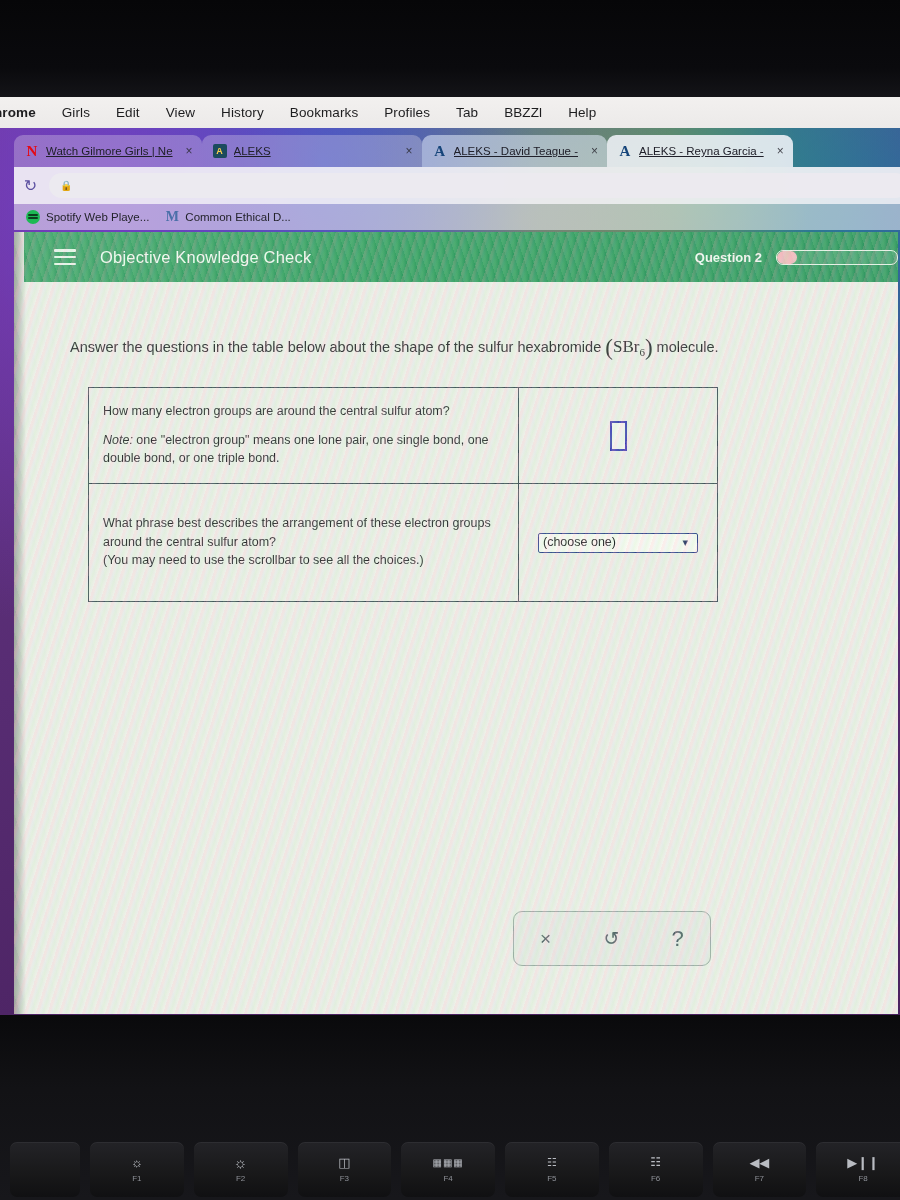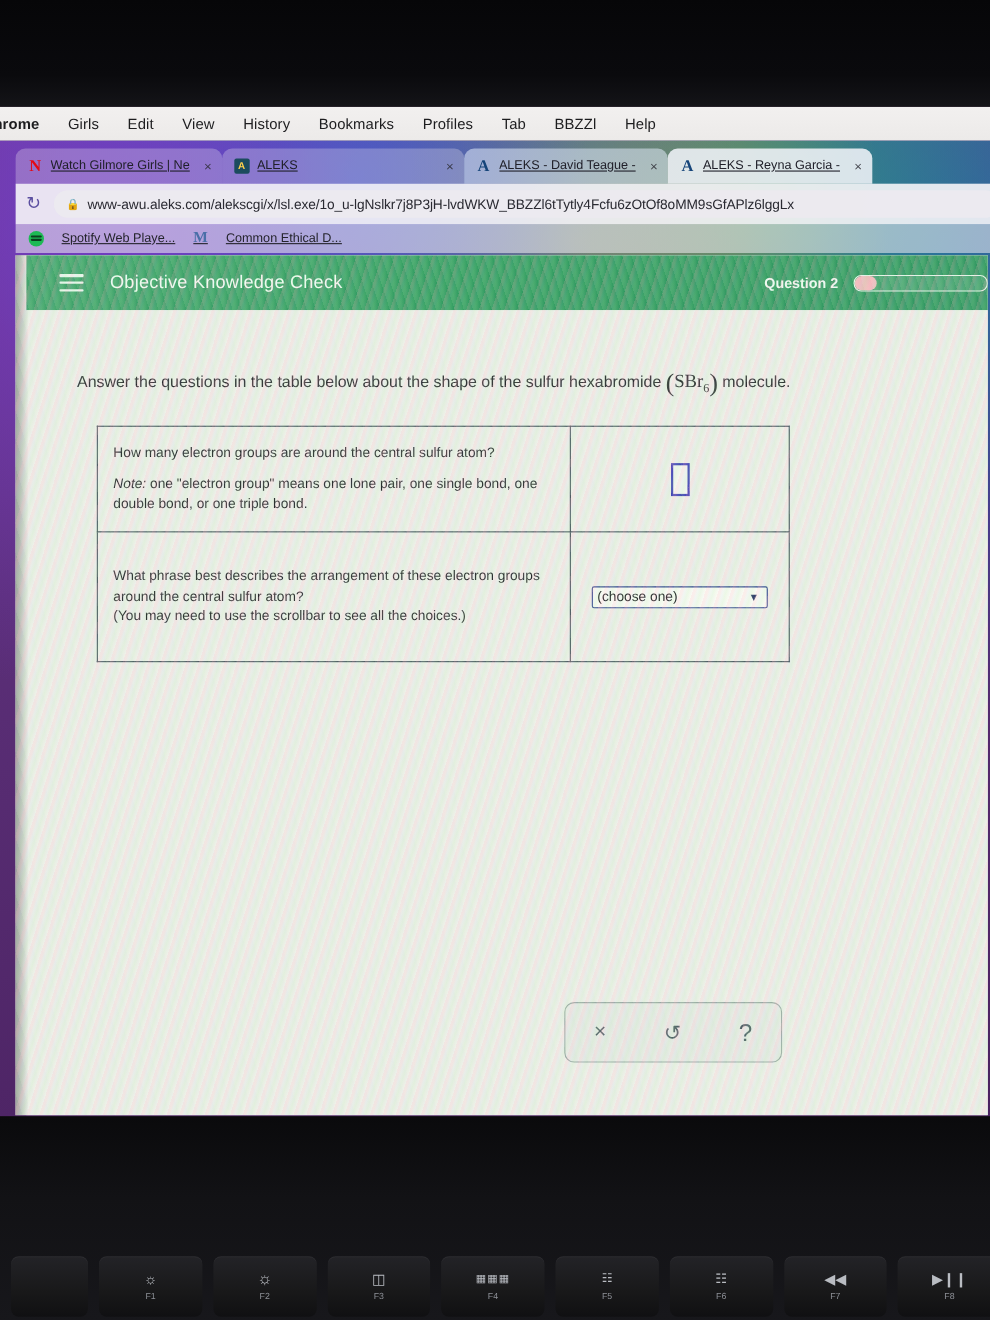--- a/index.html
+++ b/index.html
@@ -58,21 +58,21 @@
     background:rgba(246,245,248,.90);display:flex;align-items:center;gap:10px;padding:0 8px;}
   .reload{width:17px;height:17px;flex:0 0 17px;color:#5b4fa0;font-size:16px;line-height:17px;text-align:center;}
   .omnibox{flex:1;height:25px;background:rgba(236,234,239,.95);border-radius:13px;
     display:flex;align-items:center;gap:7px;padding:0 11px;overflow:hidden;}
   .lock{font-size:10px;color:#3c3c44;}
   .url{font-size:12.5px;color:#2a2a32;white-space:nowrap;letter-spacing:-.1px;}
 
   
   .bookmarks{position:absolute;left:0;top:76px;width:886px;height:26px;
     display:flex;align-items:center;gap:16px;padding:0 12px;background:rgba(242,240,244,.55);}
-  .bm{display:flex;align-items:center;gap:16px;font-size:11.5px;color:#24242c;white-space:nowrap;text-decoration:underline;}
+  .bm{display:flex;align-items:center;gap:6px;font-size:11.5px;color:#24242c;white-space:nowrap;}
   .bm .bi{width:14px;height:14px;border-radius:50%;flex:0 0 14px;}
   .bi.spotify{background:#1db954;position:relative;}
   .bi.spotify::after{content:"";position:absolute;left:2px;top:4px;width:10px;height:2px;border-radius:2px;
     background:#0b3e1e;box-shadow:0 3px 0 #0b3e1e;}
   .bi.mletter{background:none;color:#4a6fa8;font-family:"Liberation Serif",serif;font-size:14px;
     line-height:14px;text-align:center;font-weight:bold;}
 
   
   .page{position:absolute;left:-2px;top:104px;width:886px;height:782px;overflow:hidden;
     background:#eef0ec;}
@@ -187,21 +187,20 @@
           <span class="fav aleks">A</span>
           <span class="tlabel">ALEKS - Reyna Garcia -</span>
           <span class="tclose">×</span>
         </div>
       </div>
 
       <div class="toolbar">
         <span class="reload">↻</span>
         <div class="omnibox">
           <span class="lock">🔒</span>
-          <span class="url">www-awu.aleks.com/alekscgi/x/lsl.exe/1o_u-lgNslkr7j8P3jH-lvdWKW_BBZZl6tTytly4Fcfu6zOtOf8oMM9sGfAPlz6lggLx</span>
         </div>
       </div>
 
       <div class="bookmarks">
         <div class="bm">
           <span class="bi spotify"></span>
           <span>Spotify Web Playe...</span>
         </div>
         <div class="bm">
           <span class="bi mletter">M</span>

